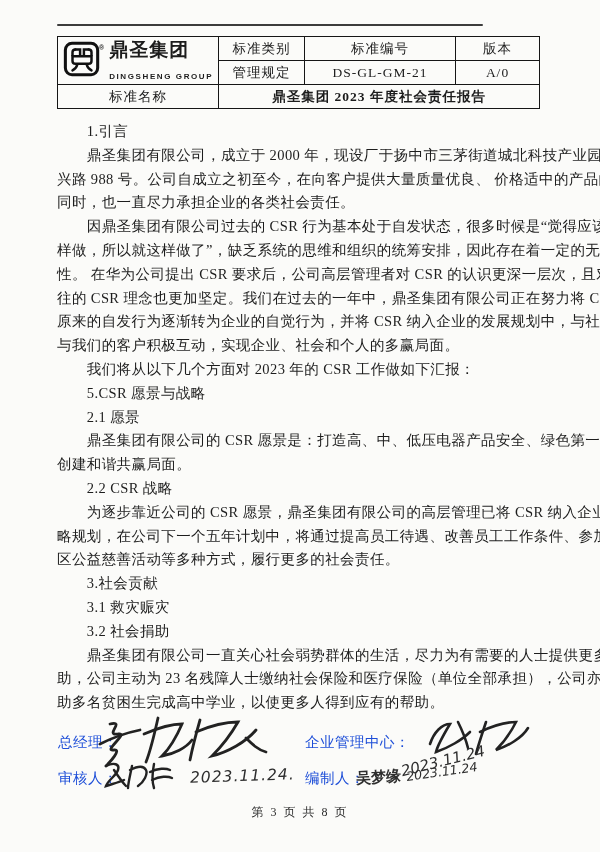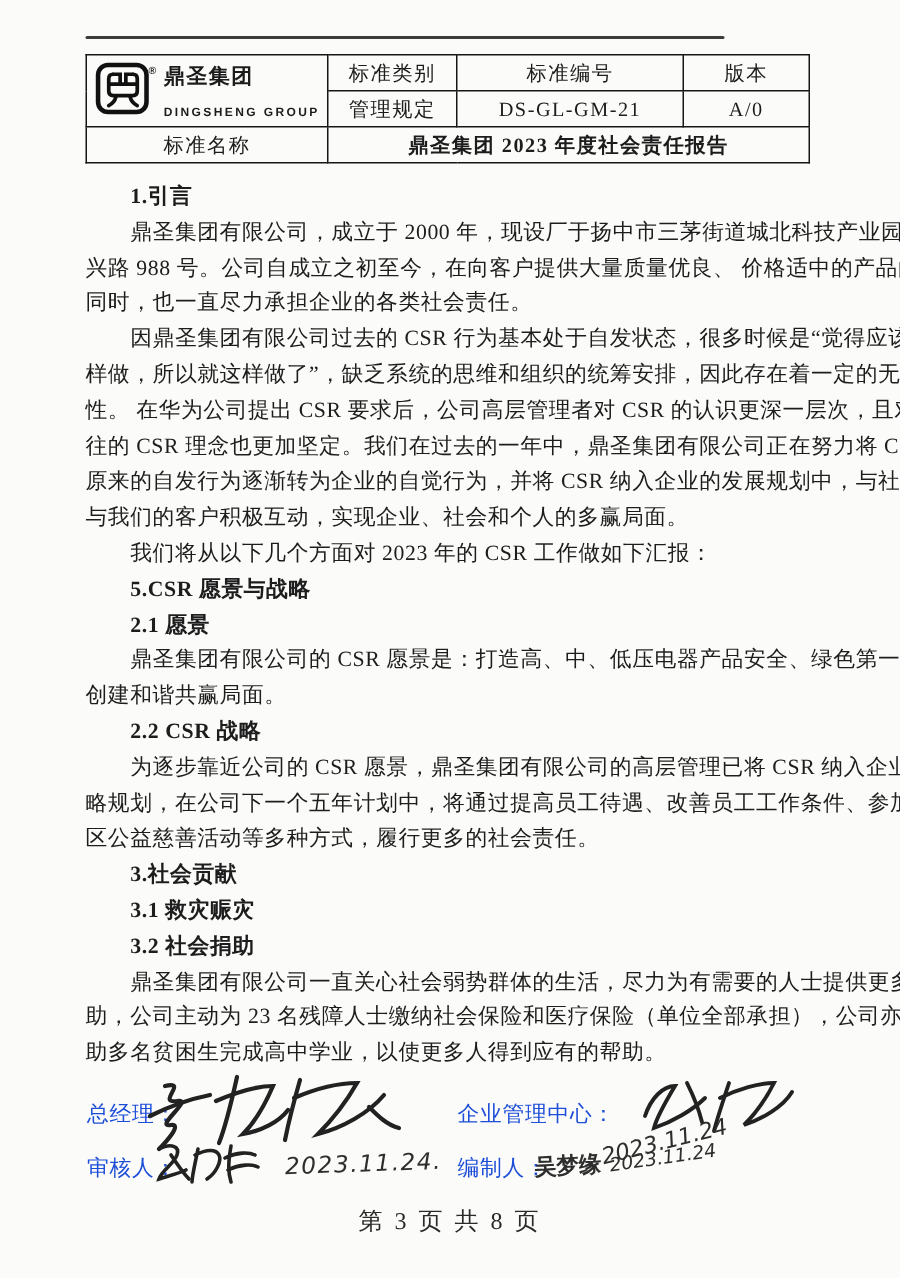--- a/index.html
+++ b/index.html
@@ -25,44 +25,44 @@
   td.c2{width:85px;margin-left:21px;} td.c3{width:150px;} td.c4{width:83px;}
   .code{letter-spacing:.5px;}
   .title-cell{font-weight:bold;font-size:14px;letter-spacing:.5px;}
   .name-cell{letter-spacing:1.5px;}
 
   
   .logo{display:flex;align-items:center;justify-content:flex-start;padding-left:5px;}
   .logo-ico{flex:0 0 auto;}
   .logo-reg{font-size:7px;font-weight:bold;position:relative;top:-13px;left:-2px;font-family:"Liberation Sans",sans-serif;}
   .logo-txt{display:flex;flex-direction:column;align-items:flex-start;margin-left:2px;line-height:1;}
-  .logo-cn{font-family:"Liberation Sans",sans-serif;font-weight:bold;font-size:14px;letter-spacing:1px;}
+  .logo-cn{font-family:"Liberation Sans",sans-serif;font-weight:bold;font-size:19px;letter-spacing:1px;}
   .logo-en{font-family:"Liberation Sans",sans-serif;font-weight:bold;font-size:8px;letter-spacing:1.6px;margin-top:14px;}
 
   
   .body-text{position:absolute;left:57px;top:120px;width:486px;}
   .bline{
     font-size:14.5px;line-height:23.8px;height:23.8px;
     white-space:pre;letter-spacing:.4px;color:#1d1d1d;
   }
-  .bline.bold{font-weight:bold;}
+  .bline.bold{font-weight:normal;}
 
   
   .sig-label{position:absolute;font-size:14.5px;letter-spacing:.5px;color:#1d4ed8;}
   .ink{position:absolute;color:#2b2b2b;}
   .ink svg{display:block;}
   .hand{
     position:absolute;font-family:"DejaVu Sans",sans-serif;color:#2e2e2e;
     font-style:italic;
   }
 
   
   .footer{
     position:absolute;left:0;top:804px;width:100%;text-align:center;
-    font-size:16px;letter-spacing:2px;color:#2a2a2a;
+    font-size:12px;letter-spacing:2px;color:#2a2a2a;
   }
 </style>
 </head>
 <body>
 
 <div class="page">
 
   <div class="topline"></div>
 
   <table class="hdr">

